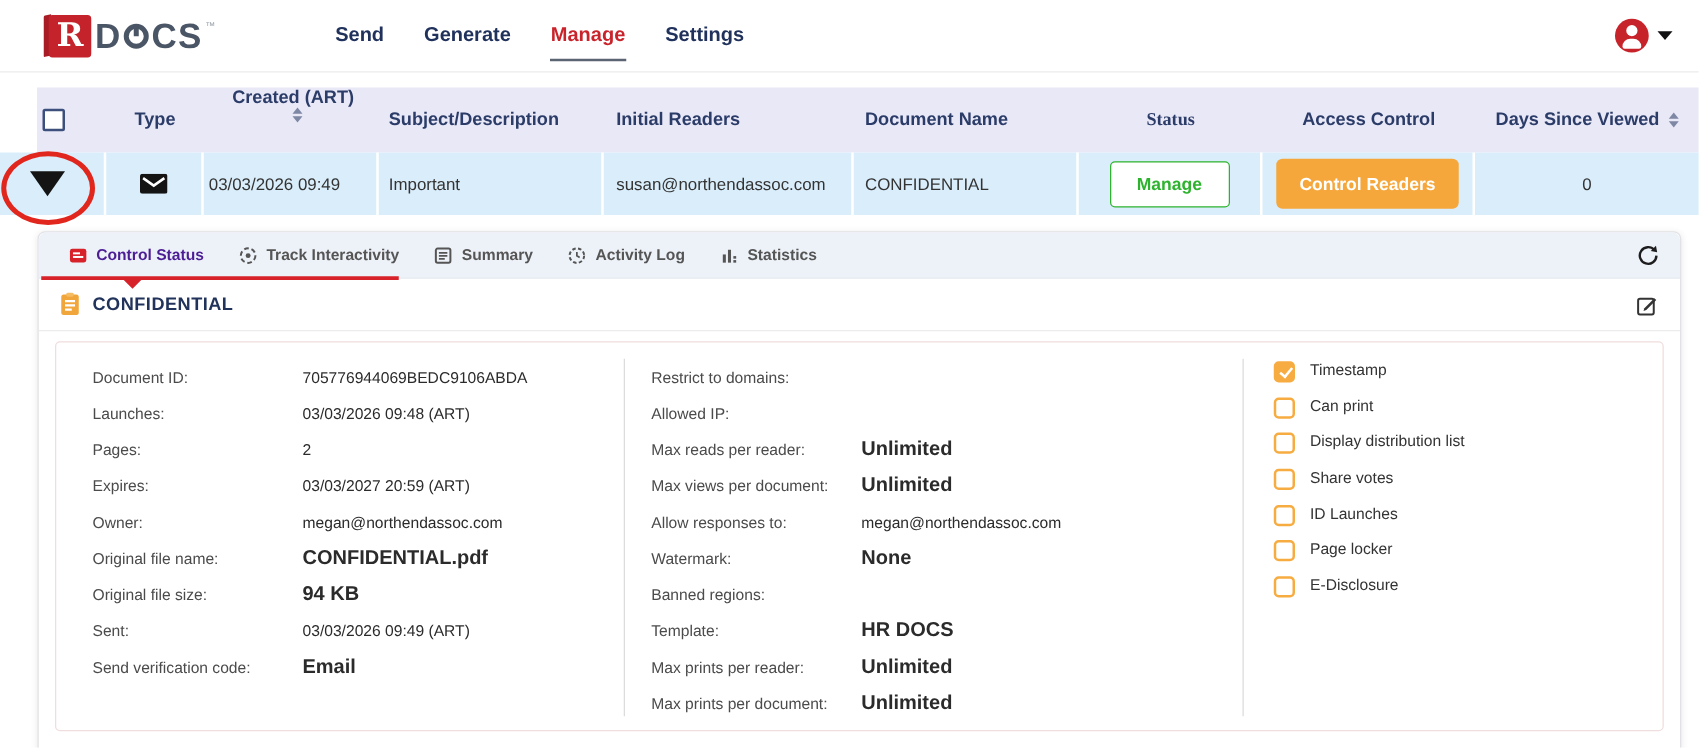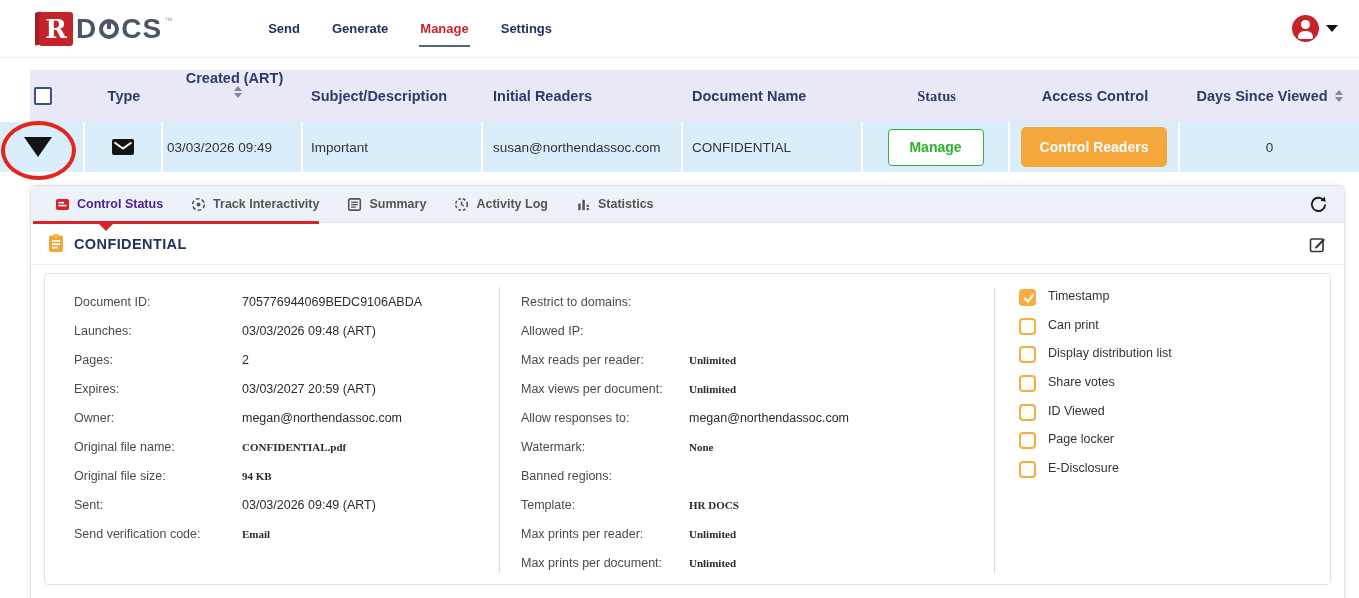--- a/index.html
+++ b/index.html
@@ -14,21 +14,21 @@
   .logo { display: flex; align-items: flex-start; cursor: pointer; }
   .logo-inner { display: flex; align-items: center; }
   .logo-pages { width: 6px; height: 33px; background: #a81d25; transform: skewY(-14deg) ; margin-right: -2px; border-radius: 1px; }
   .logo-rbox { width: 34px; height: 34px; background: #c4232b; border-radius: 3px; color: #fff; display: flex; align-items: center; justify-content: center; font-family: "DejaVu Serif", serif; font-weight: bold; font-size: 26px; z-index: 1; }
   .logo-text { display: flex; align-items: center; margin-left: 3px; font-size: 28px; font-weight: bold; color: #4a5566; letter-spacing: 1px; line-height: 1; }
   .lock-o { width: 20px; height: 20px; border: 4.5px solid #4a5566; border-radius: 50%; position: relative; display: inline-block; margin: 0 2px; }
   .lock-o .keyhole { position: absolute; left: 50%; margin-left: -2px; top: -2px; width: 4px; height: 8px; background: #4a5566; }
   .logo-tm { font-size: 8px; color: #98a1ab; margin: 4px 0 0 2px; }
 
   .main-nav { display: flex; gap: 32px; margin-left: 96px; }
-  .nav-item { font-size: 13px; font-weight: 600; color: #20325c; cursor: pointer; position: relative; text-decoration: none; }
+  .nav-item { font-size: 16px; font-weight: 600; color: #20325c; cursor: pointer; position: relative; text-decoration: none; }
   .nav-item.active { color: #c9242b; }
   .nav-item.active::after { content: ""; position: absolute; left: -1px; right: -1px; bottom: -11px; height: 2px; background: #5b6472; }
 
   .account { margin-left: auto; display: flex; align-items: center; gap: 7px; }
   .avatar { width: 27px; height: 27px; background: #c7232a; border-radius: 50%; position: relative; cursor: pointer; }
   .avatar::before { content: ""; position: absolute; top: 5px; left: 50%; margin-left: -4.5px; width: 9px; height: 9px; background: #fff; border-radius: 50%; }
   .avatar::after { content: ""; position: absolute; bottom: 3px; left: 50%; margin-left: -7.5px; width: 15px; height: 8px; background: #fff; border-radius: 7px 7px 2px 2px; }
   .caret-down { width: 0; height: 0; border-left: 6px solid transparent; border-right: 6px solid transparent; border-top: 7px solid #111; cursor: pointer; }
 
   
@@ -85,21 +85,21 @@
   .edit-btn { margin-left: auto; cursor: pointer; display: flex; align-items: center; }
 
   .detail-box { margin: 8px 13px 0 13px; height: 312px; border: 1px solid #f0dddd; border-radius: 4px; display: flex; padding-top: 13px; }
   .col { height: 286px; }
   .col-left { width: 455px; border-right: 1px solid #dcdcdc; padding-left: 29px; }
   .col-mid  { width: 495px; border-right: 1px solid #dcdcdc; padding-left: 21px; }
   .col-right { flex: 1; padding-left: 24px; padding-top: 2px; }
   .field { display: flex; align-items: center; height: 29px; font-size: 12.5px; }
   .f-label { width: 168px; color: #4b4b4b; flex: 0 0 auto; }
   .f-value { color: #2b2b2b; }
-  .f-value.bold { font-weight: 700; font-size: 11px; font-family: Liberation Serif, serif; }
+  .f-value.bold { font-weight: 700; font-size: 16px; }
   .opt { display: flex; align-items: flex-start; height: 28.7px; gap: 12px; font-size: 12.5px; color: #333; cursor: pointer; }
   .cbx { width: 17px; height: 17px; border: 2px solid #f7ac42; border-radius: 4px; background: #fff; position: relative; flex: 0 0 auto; }
   .cbx.checked { background: #f7ac42; border-color: #f7ac42; }
   .cbx.checked::after { content: ""; position: absolute; left: 4.5px; top: 1px; width: 4px; height: 8px; border: solid #fff; border-width: 0 2px 2px 0; transform: rotate(40deg); }
 </style>
 </head>
 <body>
 
 <div class="page">
 
@@ -414,21 +414,21 @@
           </label>
 
 
           <label class="opt">
             <span class="cbx"></span>
             <span class="opt-label">Share votes</span>
           </label>
 
           <label class="opt">
             <span class="cbx"></span>
-            <span class="opt-label">ID Viewed</span>
+            <span class="opt-label">ID Launches</span>
           </label>
 
           <label class="opt">
             <span class="cbx"></span>
             <span class="opt-label">Page locker</span>
           </label>
 
           <label class="opt">
             <span class="cbx"></span>
             <span class="opt-label">E-Disclosure</span>

